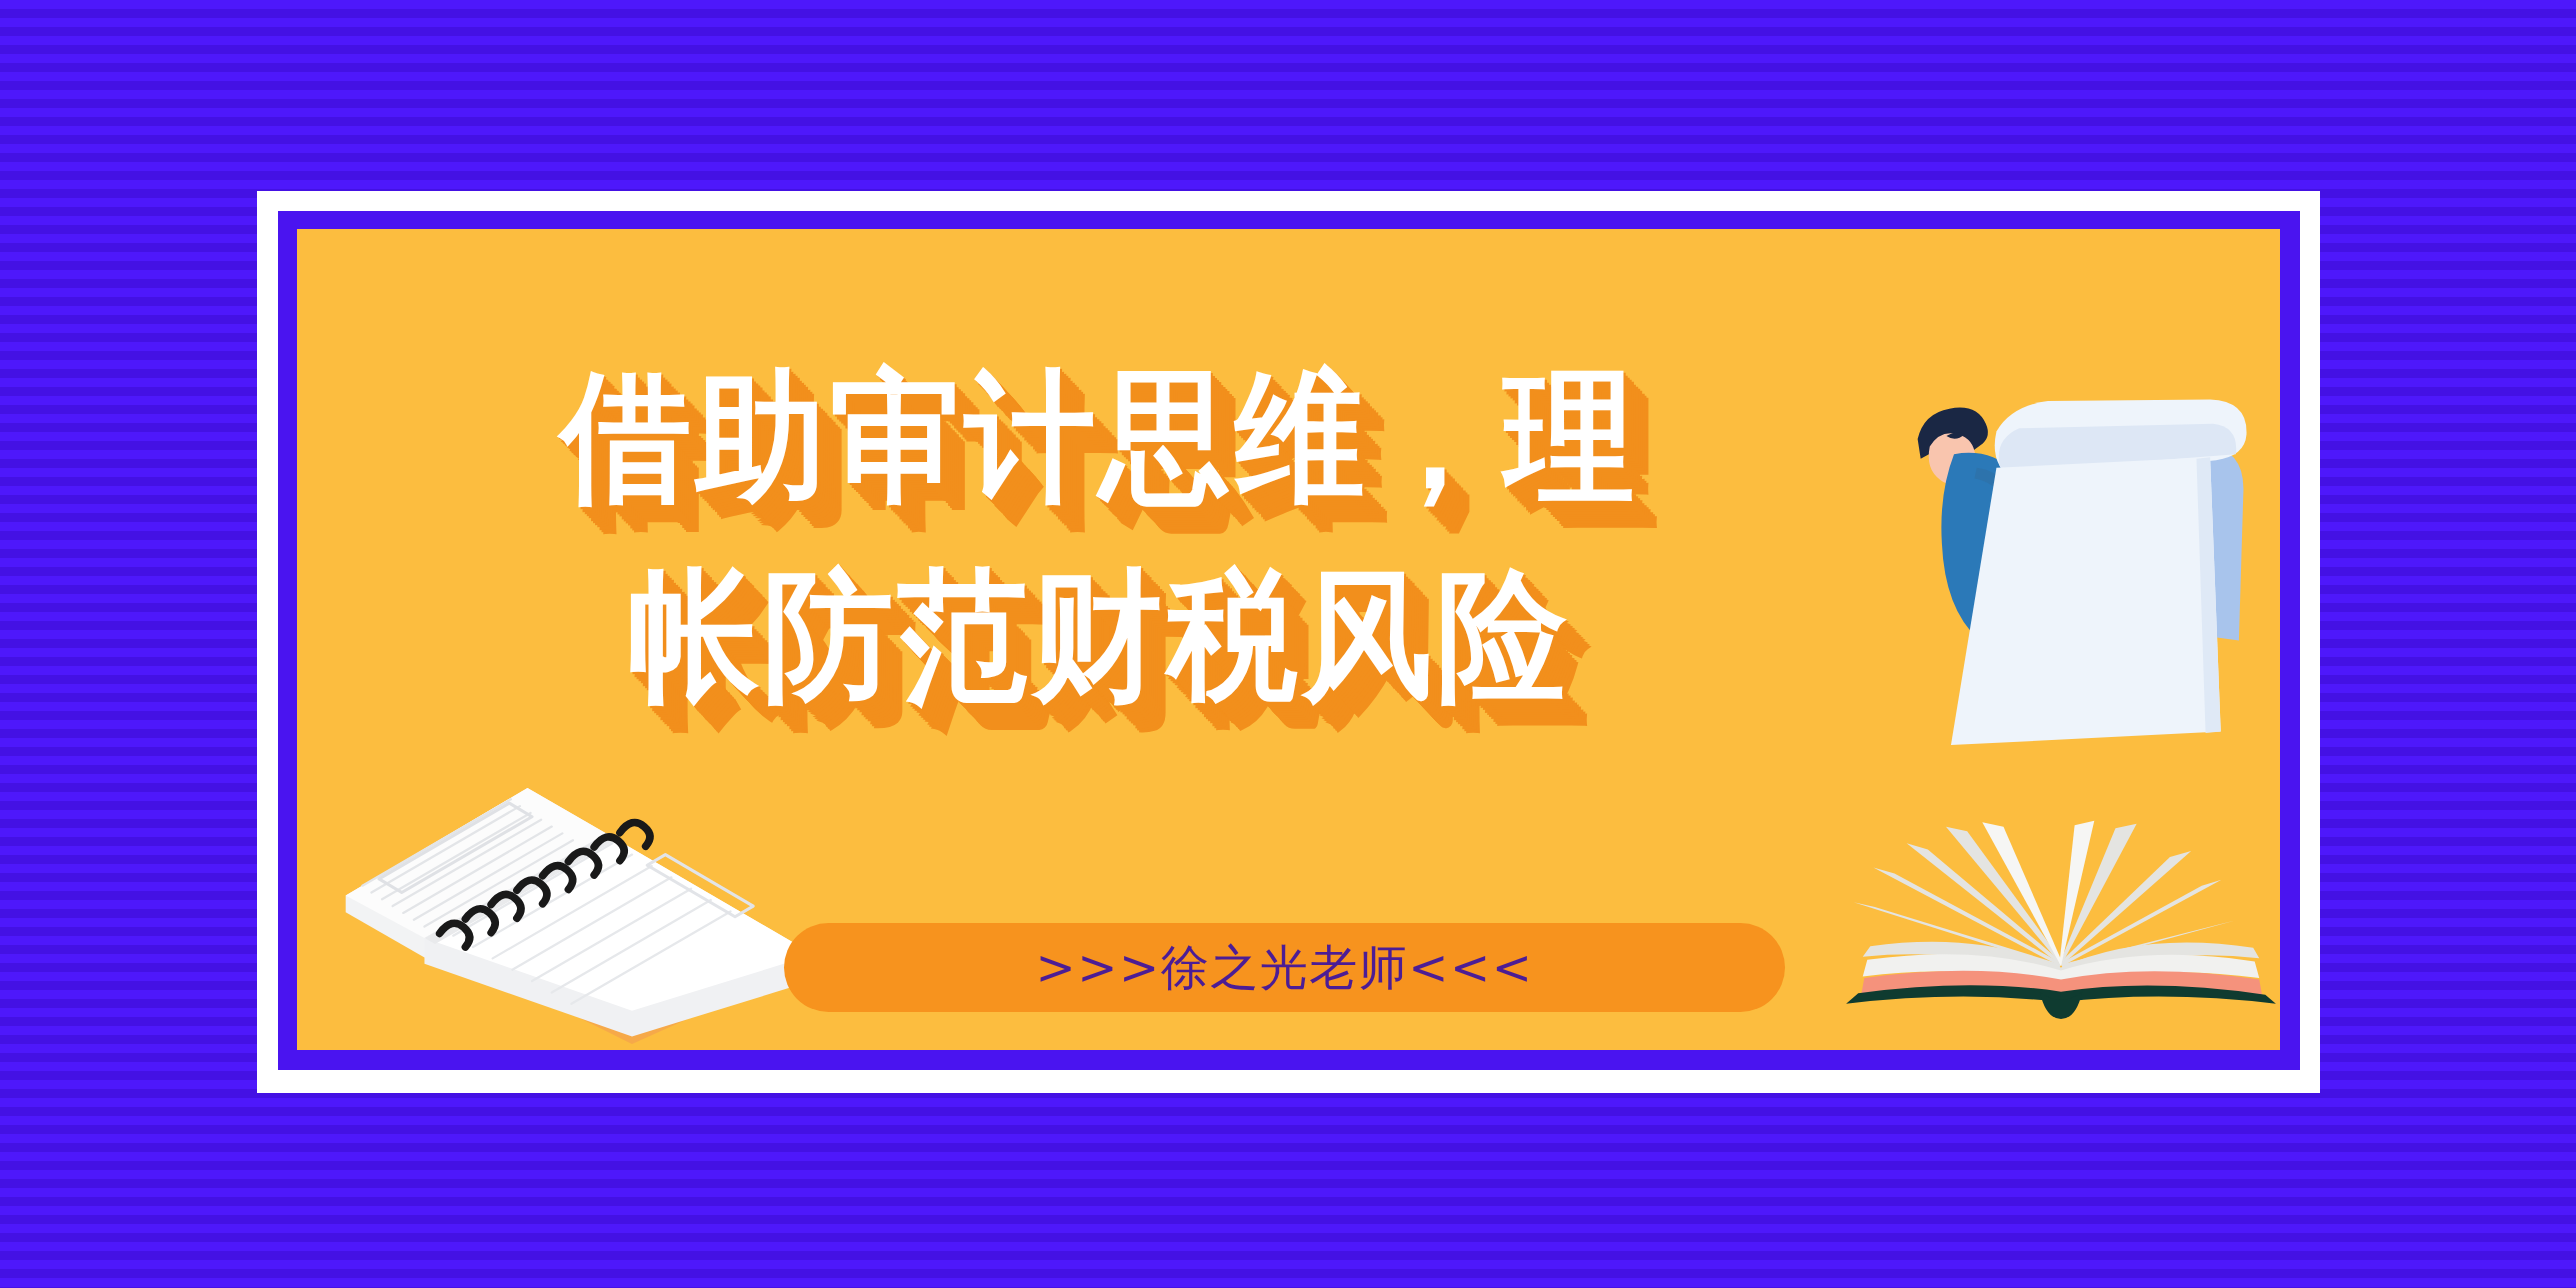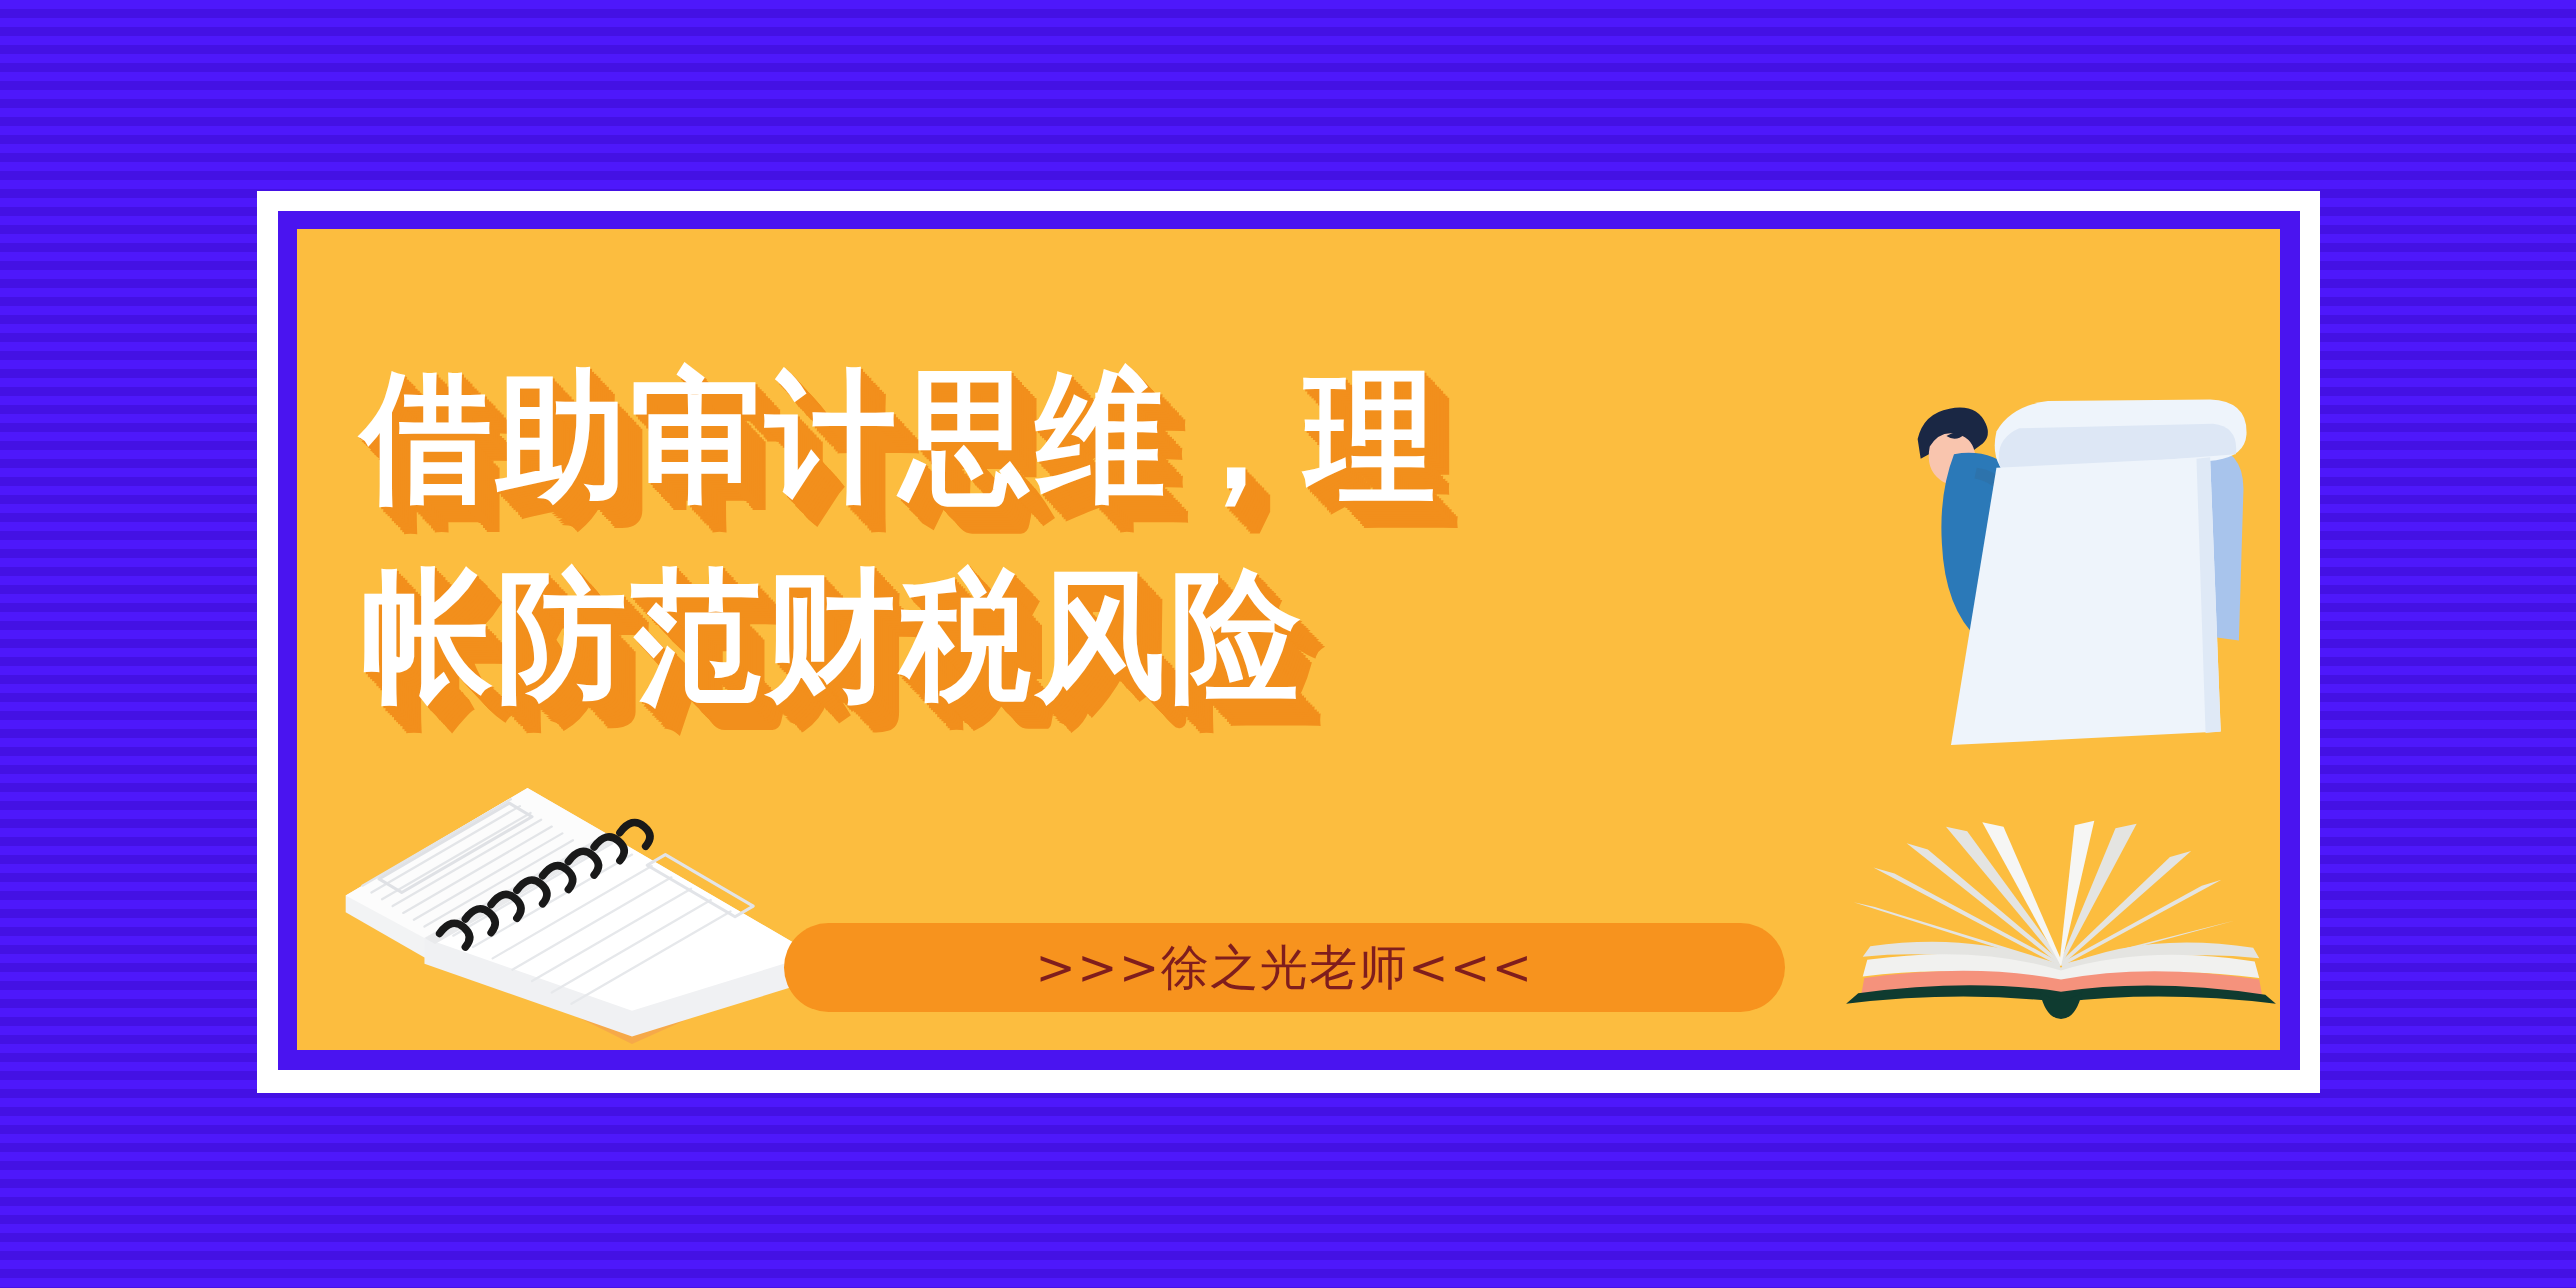--- a/index.html
+++ b/index.html
@@ -64,21 +64,21 @@
     background: #fcbd3f;
     overflow: hidden;
   }
 
   
   #title-block {
     position: absolute;
     left: 0;
     top: 114px;
     width: 1605px;
-    text-align: left;
+    text-align: center;
     z-index: 6;
   }
 
   .title-line {
     font-family: "DejaVu Sans", "Liberation Sans", sans-serif;
     font-weight: 700;
     font-size: 142px;
     line-height: 188px;
     color: #ffffff;
     letter-spacing: 4.5px;
@@ -114,21 +114,21 @@
     align-items: center;
     justify-content: center;
     z-index: 7;
     cursor: pointer;
   }
 
   #speaker-pill-label {
     font-family: "DejaVu Sans", "Liberation Sans", sans-serif;
     font-size: 48px;
     font-weight: 400;
-    color: #7f1d1d;
+    color: #4c1d95;
     letter-spacing: 1.5px;
     white-space: nowrap;
     text-align: right;
   }
 
   
   #notebook {
     position: absolute;
     left: 32px;
     top: 515px;

